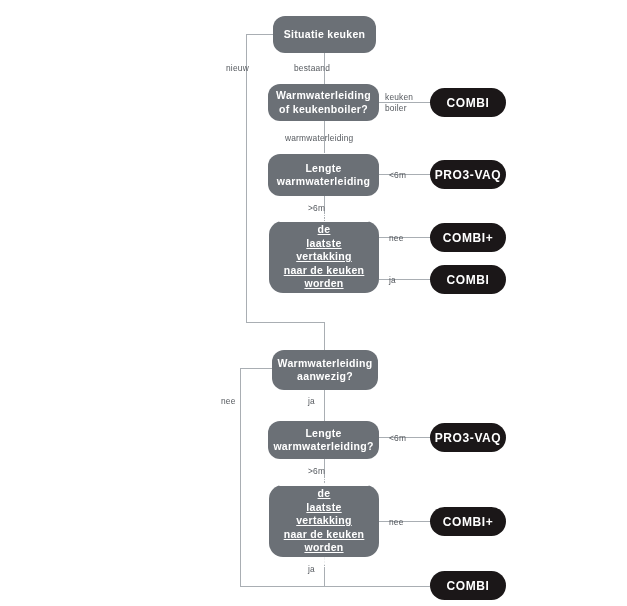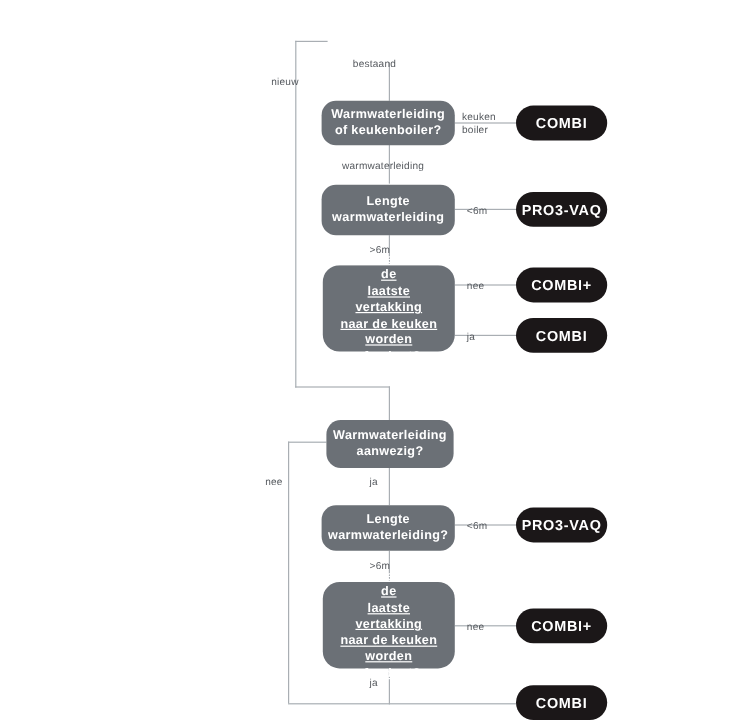--- a/index.html
+++ b/index.html
@@ -98,20 +98,23 @@
   <div class="line v" style="left:324px; top:390px; height:31px;"></div>
 
   <div class="line h" style="left:379px; top:437px; width:51px;"></div>
 
   <div class="line v" style="left:324px; top:459px; height:25px;"></div>
 
   <div class="line h" style="left:379px; top:521px; width:51px;"></div>
 
   <div class="line v" style="left:324px; top:557px; height:30px;"></div>
 
+  <div class="node n-sm" style="left:273px; top:16px; width:103px; height:37px;">
+    <span>Situatie keuken</span>
+  </div>
 
   <div class="node n-md" style="left:268px; top:84px; width:111px; height:37px; white-space:pre-line;">
     <span style="white-space:pre-line;">Warmwaterleiding
 of keukenboiler?</span>
   </div>
 
   <div class="node n-md" style="left:268px; top:154px; width:111px; height:42px; white-space:pre-line;">
     <span style="white-space:pre-line;">Lengte
 warmwaterleiding</span>
   </div>
@@ -163,21 +166,21 @@
   <div class="pill" style="left:430px; top:507px; width:76px; height:29px;">
     <span>COMBI+</span>
   </div>
 
   <div class="pill" style="left:430px; top:571px; width:76px; height:29px;">
     <span>COMBI</span>
   </div>
 
   <div class="elabel" style="left:226px; top:63px; width:40px;">nieuw</div>
 
-  <div class="elabel" style="left:294px; top:48px; width:60px;">bestaand</div>
+  <div class="elabel" style="left:294px; top:63px; width:60px;">bestaand</div>
 
   <div class="elabel" style="left:385px; top:92px; width:40px;">keuken
 boiler</div>
 
   <div class="elabel" style="left:285px; top:133px; width:78px;">warmwaterleiding</div>
 
   <div class="elabel" style="left:389px; top:170px; width:32px;">&lt;6m</div>
 
   <div class="elabel" style="left:308px; top:203px; width:32px;">&gt;6m</div>
 

